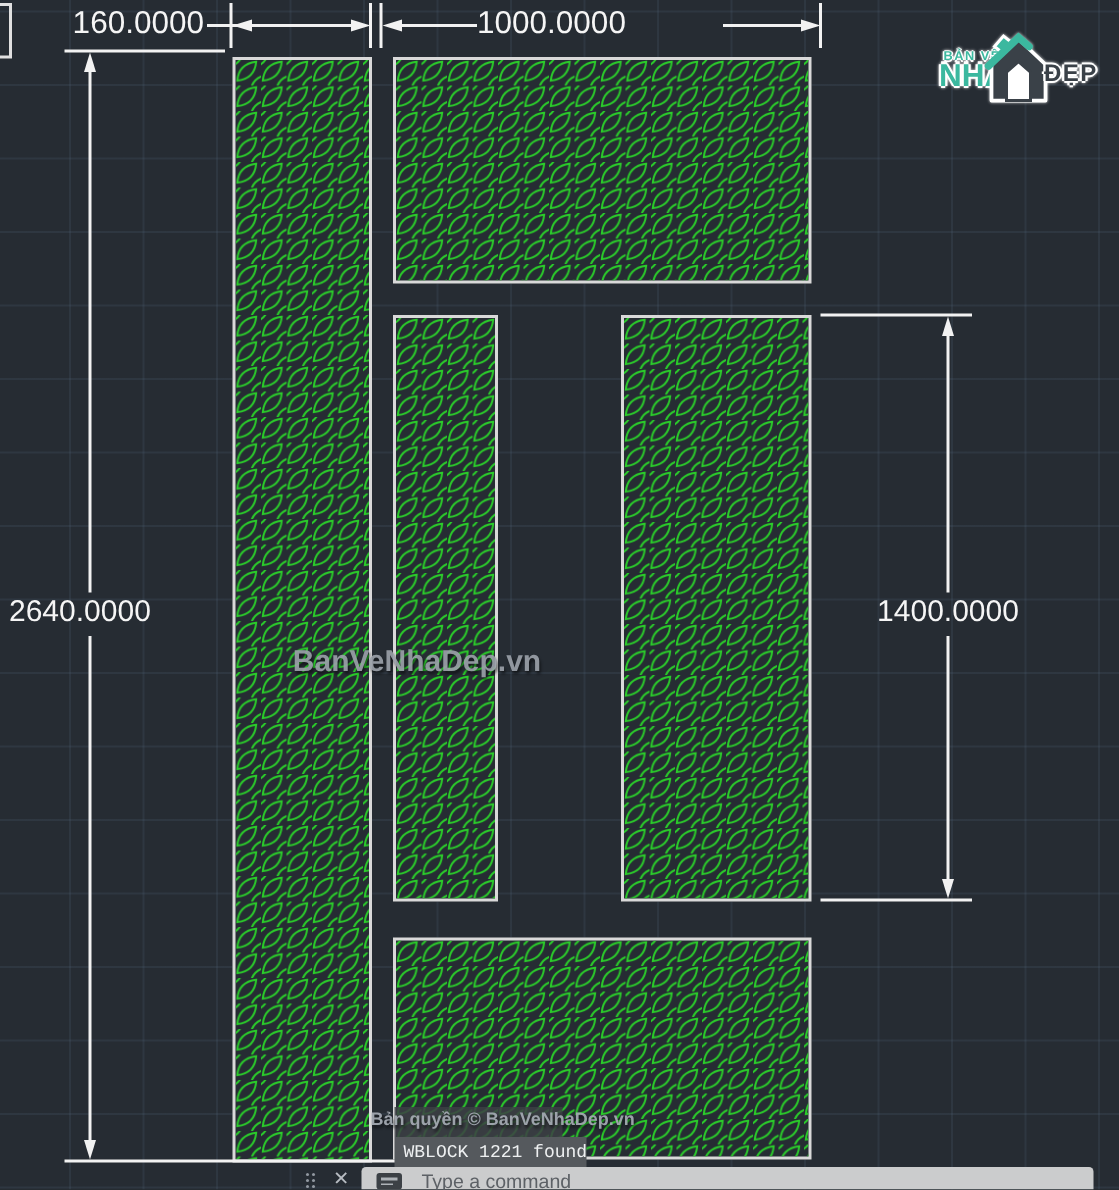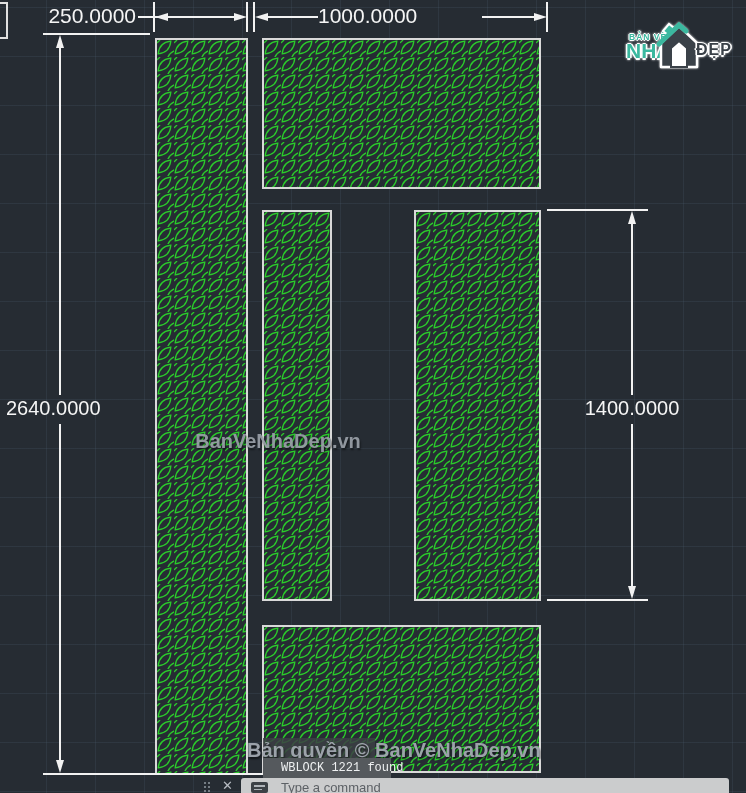--- a/index.html
+++ b/index.html
@@ -40,29 +40,29 @@
   .cutoff-rect{position:absolute;left:-14px;top:2px;width:22px;height:37px;
     border:2px solid #e0e0e0;box-sizing:border-box;}
 
   .wm-center{
     position:absolute;left:186px;top:430px;width:184px;text-align:center;
     font-weight:700;font-size:20px;color:#9aa0a8;opacity:.92;
     text-shadow:1px 2px 2px rgba(0,0,0,.55);white-space:nowrap;
   }
   .wm-copy{
     position:absolute;left:247px;top:739px;width:260px;
-    font-weight:700;font-size:20px;color:#a2a8b0;opacity:.95;
+    font-weight:700;font-size:12px;color:#a2a8b0;opacity:.95;
     text-shadow:1px 2px 2px rgba(0,0,0,.55);white-space:nowrap;z-index:6;
   }
 
   .cmd-dark{position:absolute;left:263px;top:738px;width:112px;height:20px;
     background:rgba(60,64,68,.85);z-index:5;}
   .cmd-found{position:absolute;left:263px;top:758px;width:128px;height:20px;
     background:#55595d;color:#eef0f1;font-family:"Liberation Mono",monospace;
-    font-size:12px;line-height:20px;padding-left:18px;box-sizing:border-box;
+    font-size:12px;line-height:20px;padding-left:6px;box-sizing:border-box;
     white-space:nowrap;z-index:7;}
 
   .cmdbar{position:absolute;left:196px;top:778px;width:550px;height:15px;z-index:8;}
   .grip{position:absolute;left:8px;top:4px;width:8px;height:11px;
     display:grid;grid-template-columns:3px 3px;grid-auto-rows:3px;gap:1px;}
   .grip i{width:2px;height:2px;background:#9198a0;border-radius:50%;}
   .cmd-close{position:absolute;left:26px;top:0px;color:#b7bcc2;font-size:13px;
     line-height:15px;cursor:default;}
   .cmd-wrench{position:absolute;left:48px;top:1px;}
   .cmd-input-wrap{position:absolute;left:45px;top:0;width:488px;height:15px;
@@ -133,21 +133,21 @@
         <rect width="100%" height="100%" fill="url(#leafpat)"></rect>
       </svg>
   </div>
 
   <div>
     <div class="dline" style="left:153px;top:2px;width:2px;height:30px;"></div>
     <div class="dline" style="left:246px;top:2px;width:2px;height:30px;"></div>
     <div class="dline" style="left:138px;top:16px;width:96px;height:2px;"></div>
     <div class="arr arr-left" style="left:155px;top:13px;"></div>
     <div class="arr arr-right" style="left:234px;top:13px;"></div>
-    <div class="dtext" style="left:20px;top:4px;width:116px;text-align:right;">250.0000</div>
+    <div class="dtext" style="left:20px;top:4px;width:116px;text-align:right;">160.0000</div>
   </div>
 
   <div>
     <div class="dline" style="left:253px;top:2px;width:2px;height:30px;"></div>
     <div class="dline" style="left:546px;top:2px;width:2px;height:30px;"></div>
     <div class="arr arr-left" style="left:255px;top:13px;"></div>
     <div class="dline" style="left:268px;top:16px;width:50px;height:2px;"></div>
     <div class="dtext" style="left:318px;top:4px;width:164px;">1000.0000</div>
     <div class="dline" style="left:482px;top:16px;width:52px;height:2px;"></div>
     <div class="arr arr-right" style="left:534px;top:13px;"></div>

